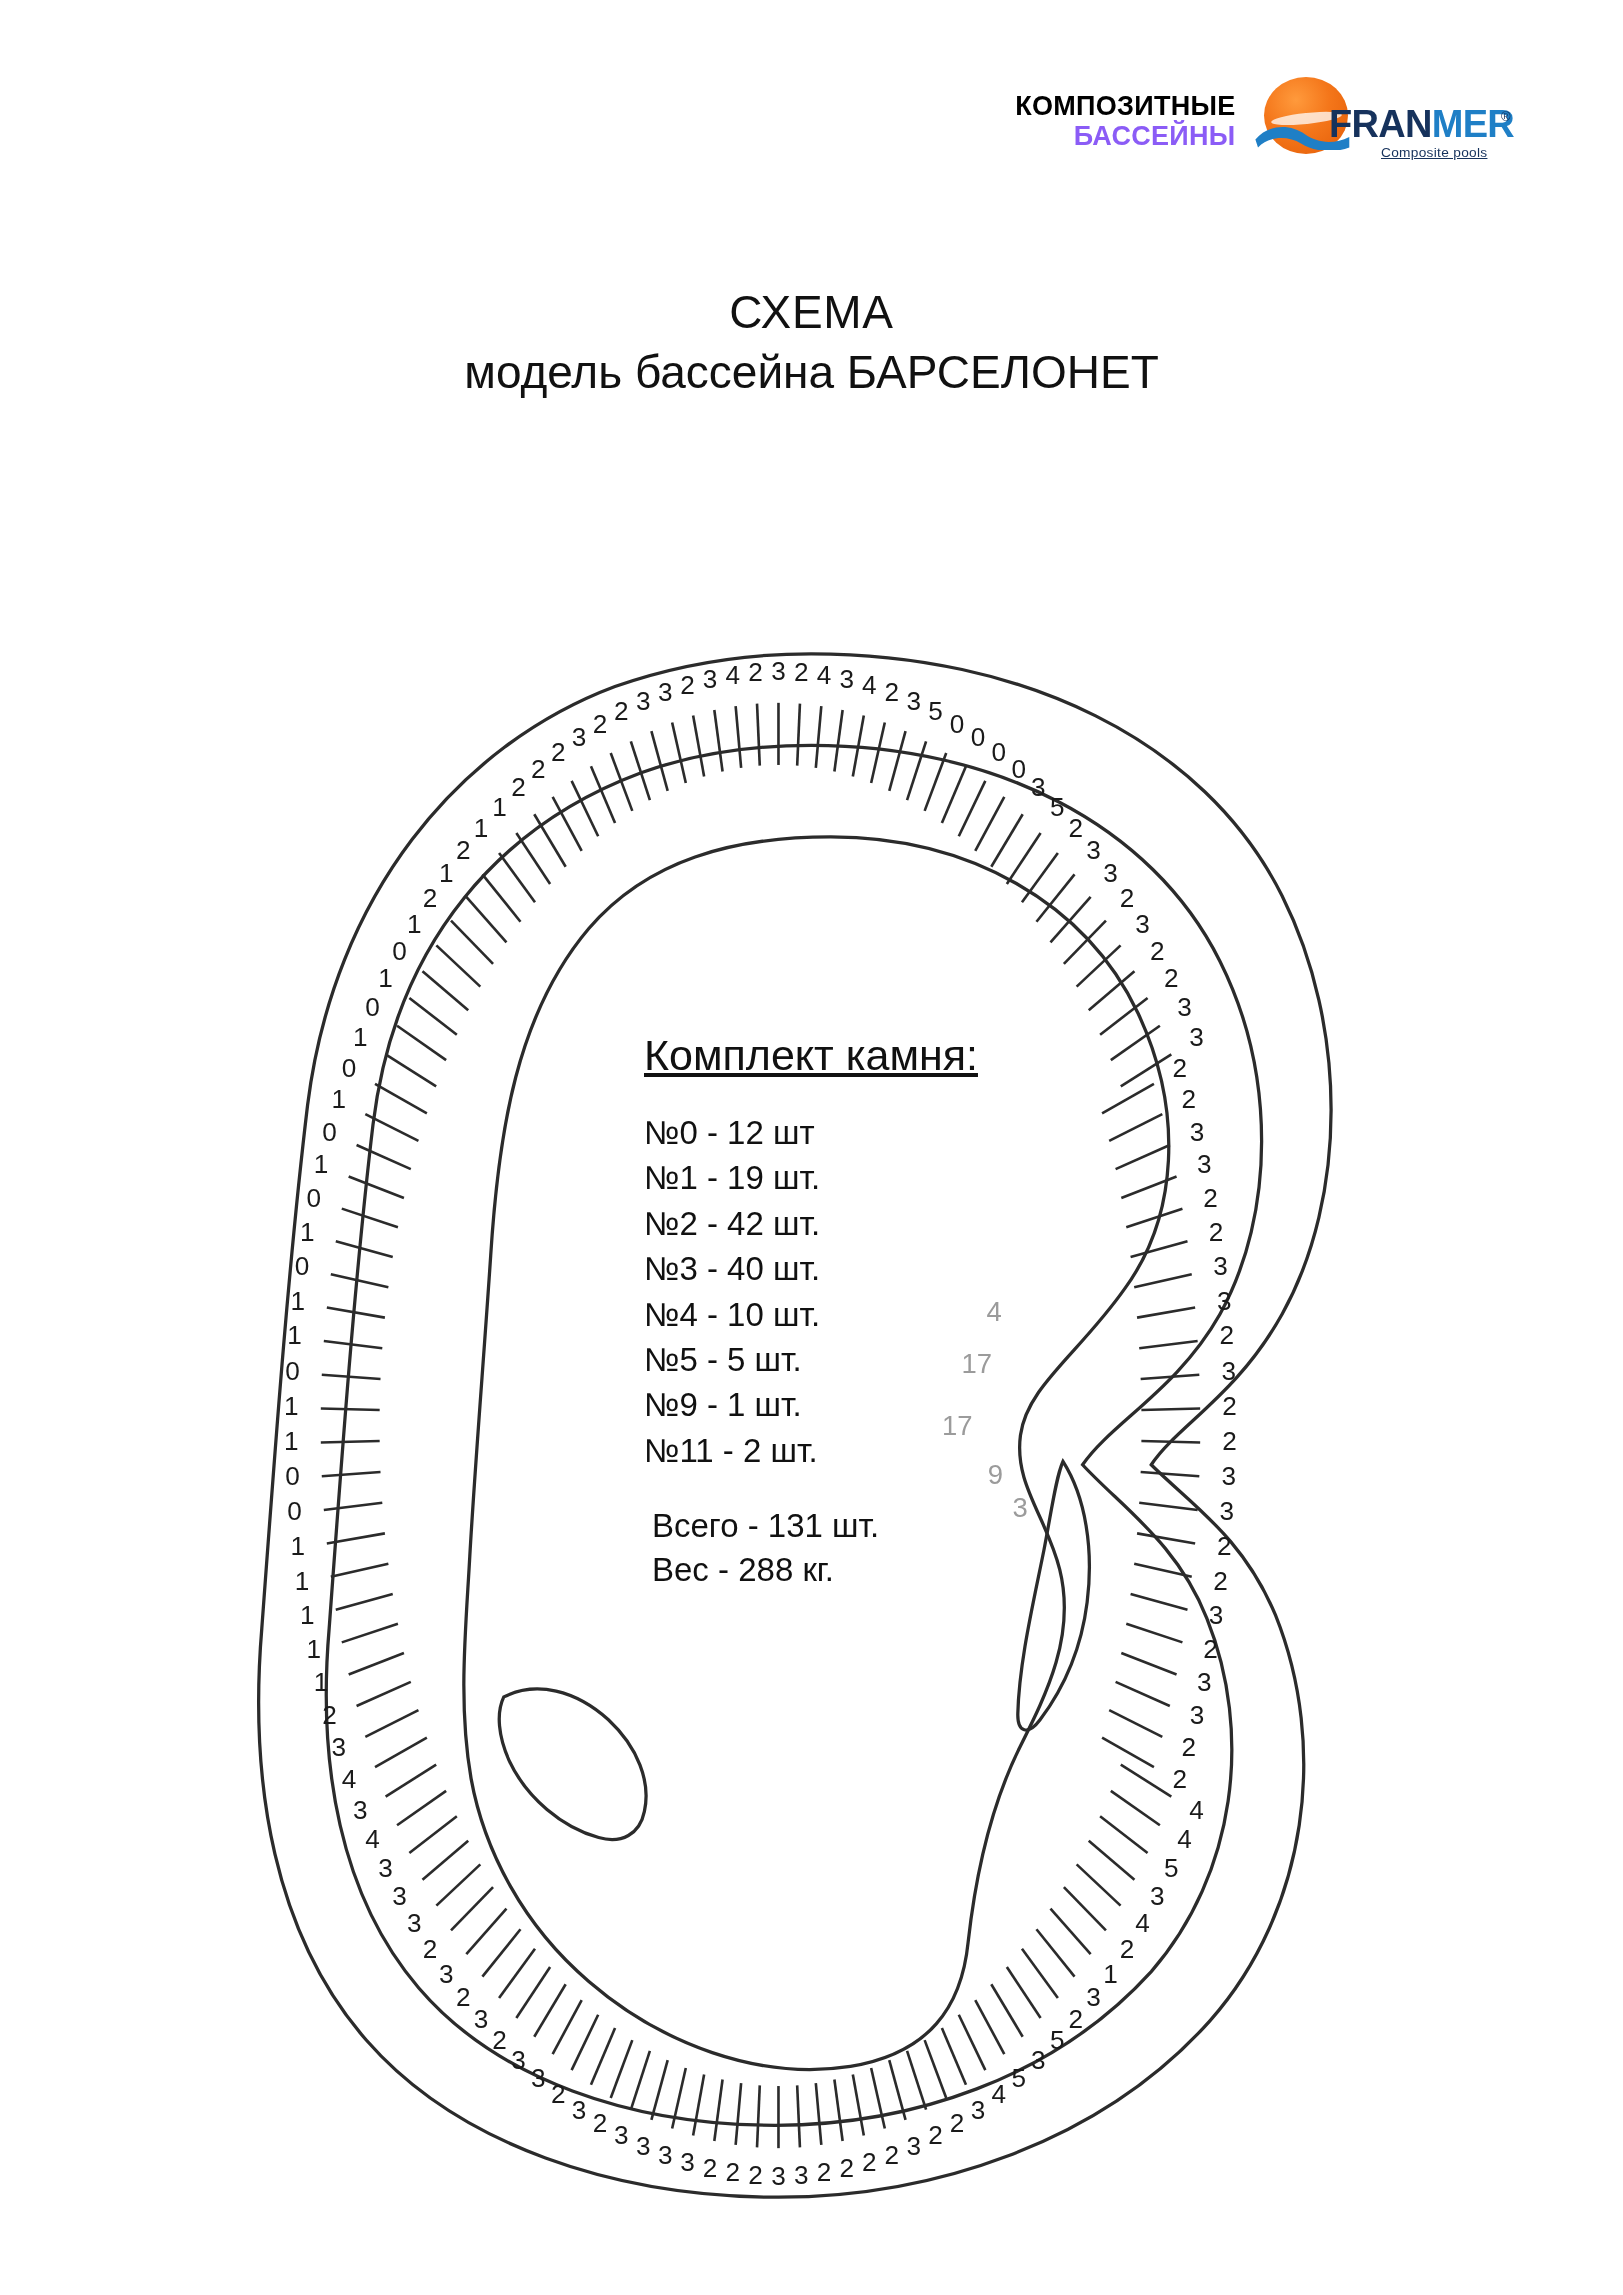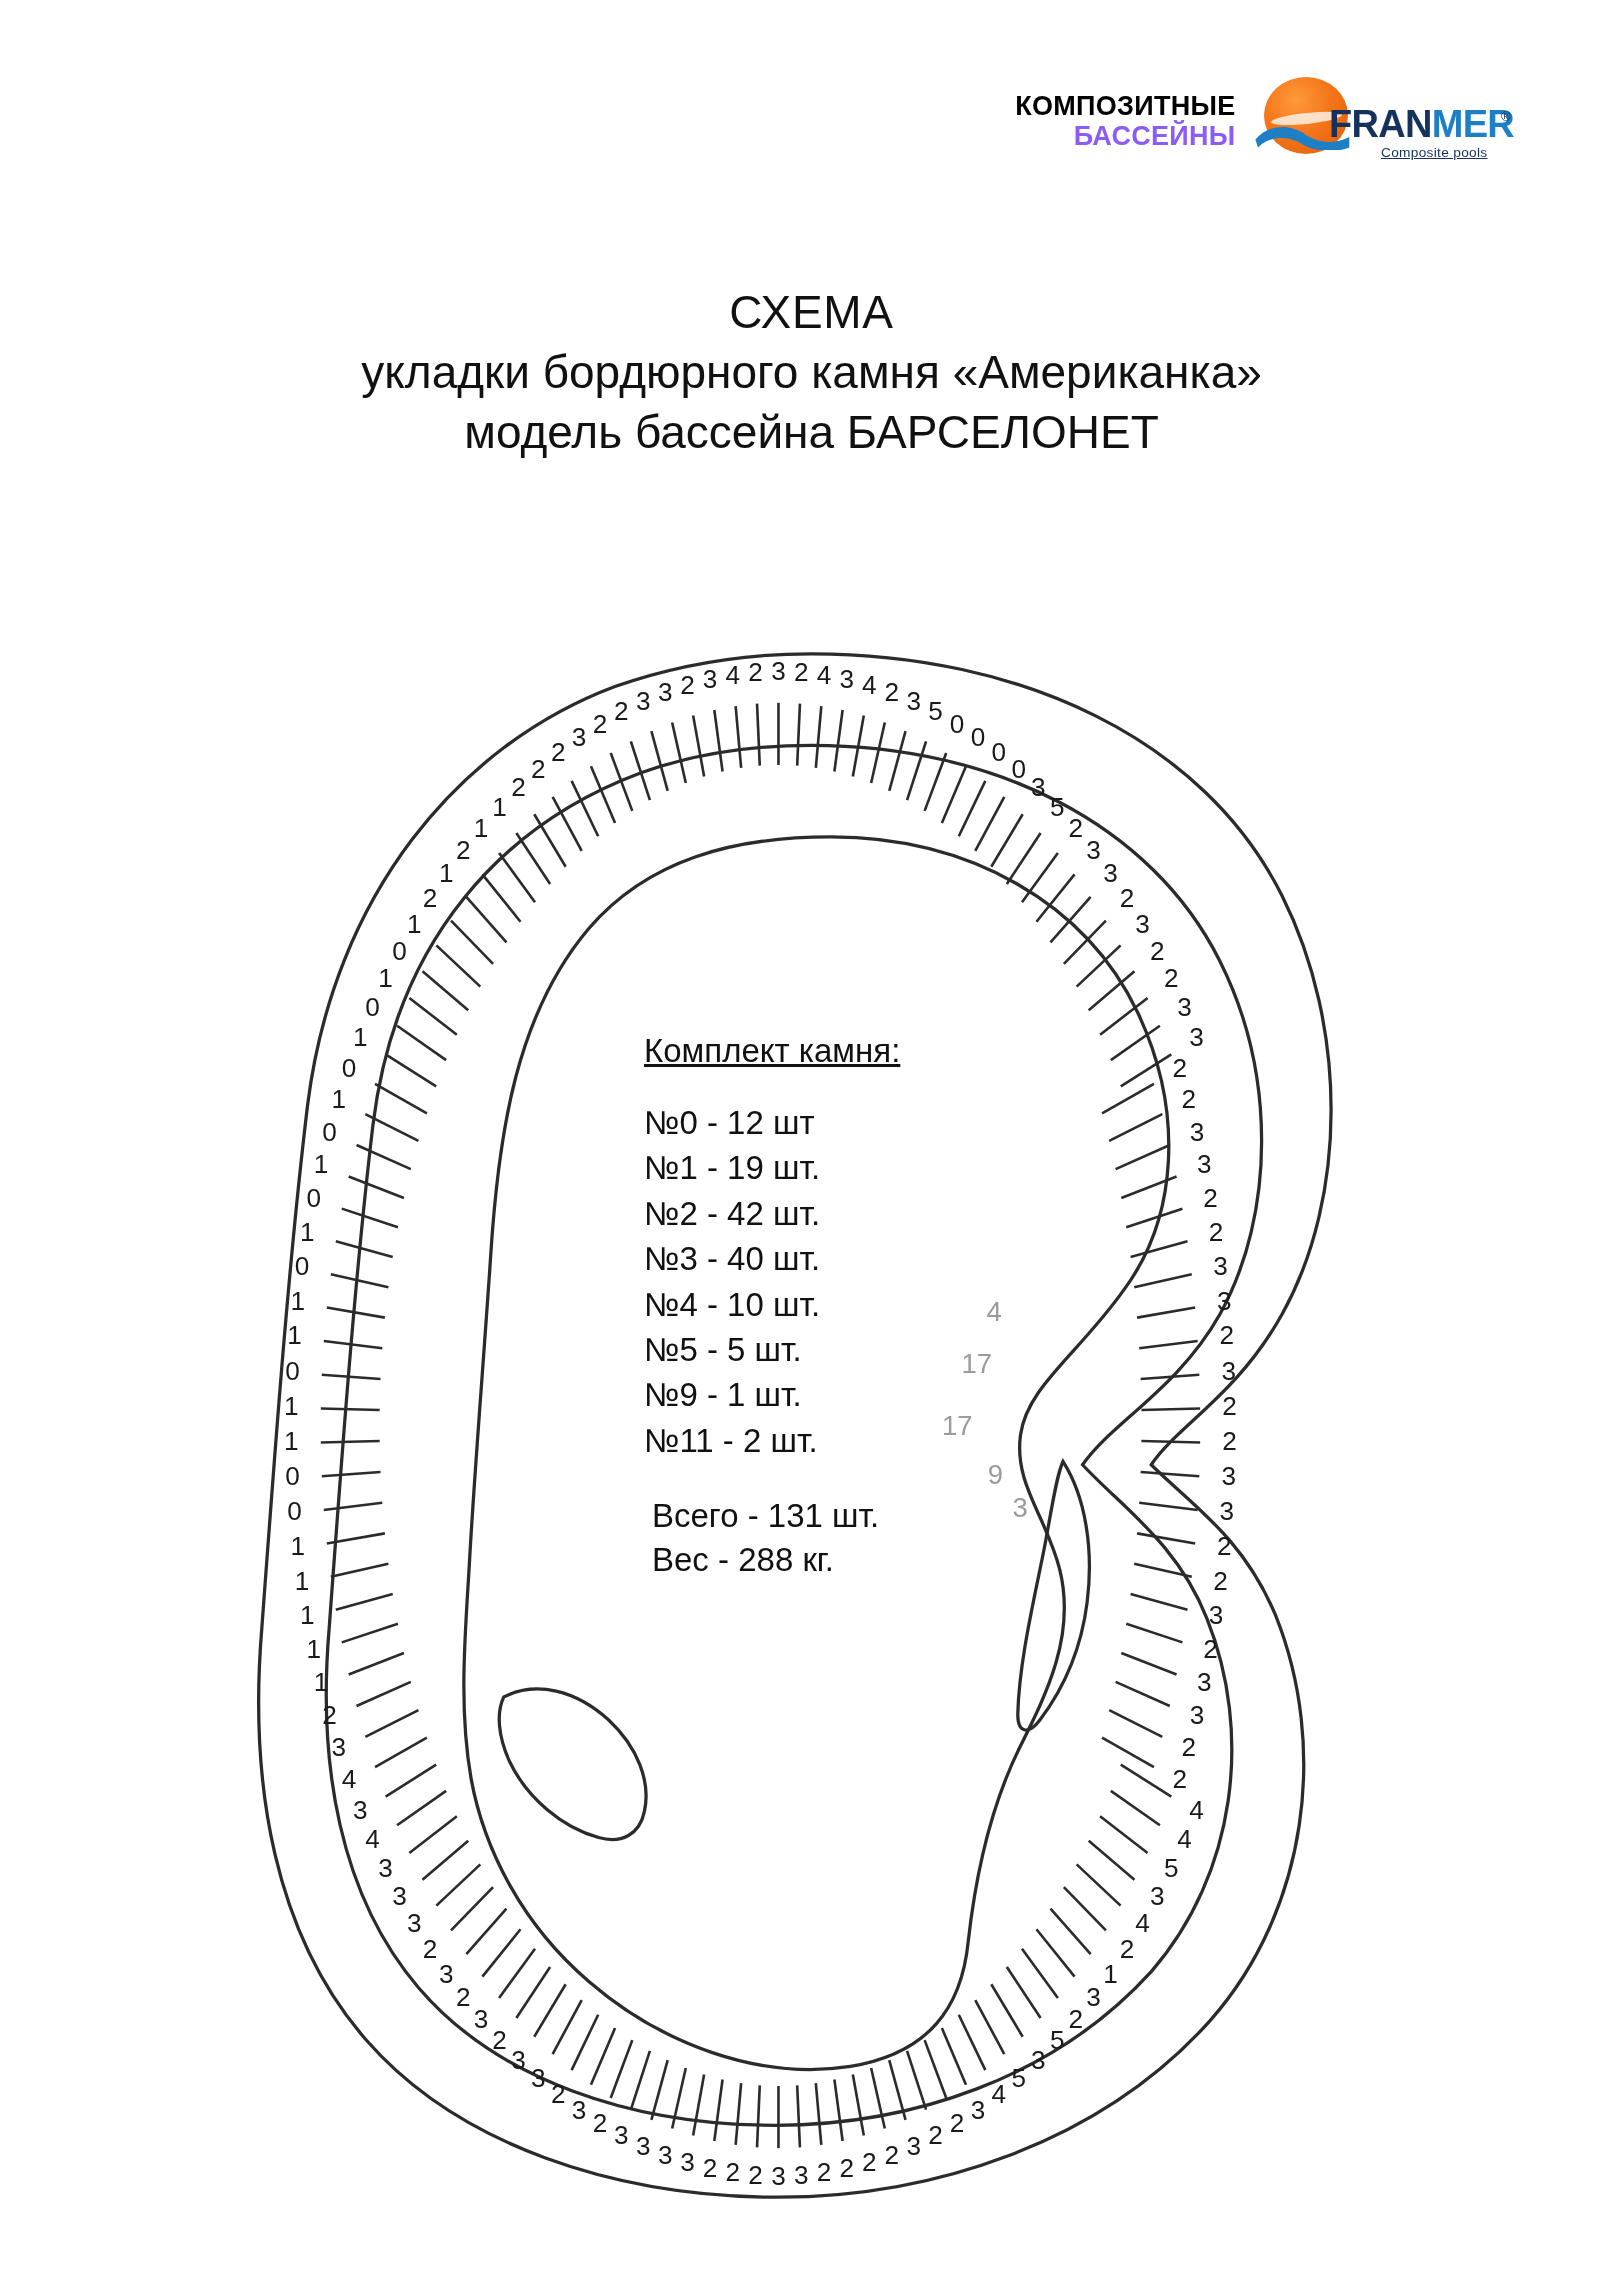--- a/index.html
+++ b/index.html
@@ -131,21 +131,21 @@
     position: absolute;
     left: 644px;
     top: 1034px;
     width: 419px;
     font-size: 33px;
     line-height: 1.0;
     color: #111;
   }
   #spec .spec-title {
     text-decoration: underline;
-    font-size: 33px;
+    font-size: 43px;
     margin-bottom: 39px;
     display: block;
   }
   #spec .spec-item {
     display: block;
     margin-bottom: 12.4px;
     white-space: nowrap;
   }
   #spec .spec-gap { display:block; height: 30px; }
   #spec .spec-total {
@@ -171,21 +171,20 @@
     <div id="logo-name">
       <span class="fran">FRAN</span><span class="mer">MER</span>
     </div>
     <div id="logo-reg">®</div>
     <div id="logo-sub">Composite pools</div>
   </div>
 </div>
 
 <div id="title-block">
   <span class="t-line first">СХЕМА</span>
-  <span class="t-line">укладки бордюрного камня «Американка»</span>
   <span class="t-line">модель бассейна БАРСЕЛОНЕТ</span>
 </div>
 
 <div id="drawing">
   <svg width="1623" height="1635" viewBox="0 0 2481 2500">
     <g fill="none" stroke="#2b2b2b" stroke-width="5">
 
       <path d="
         M 1240 70
         C 1560 70, 1840 200, 1960 440

